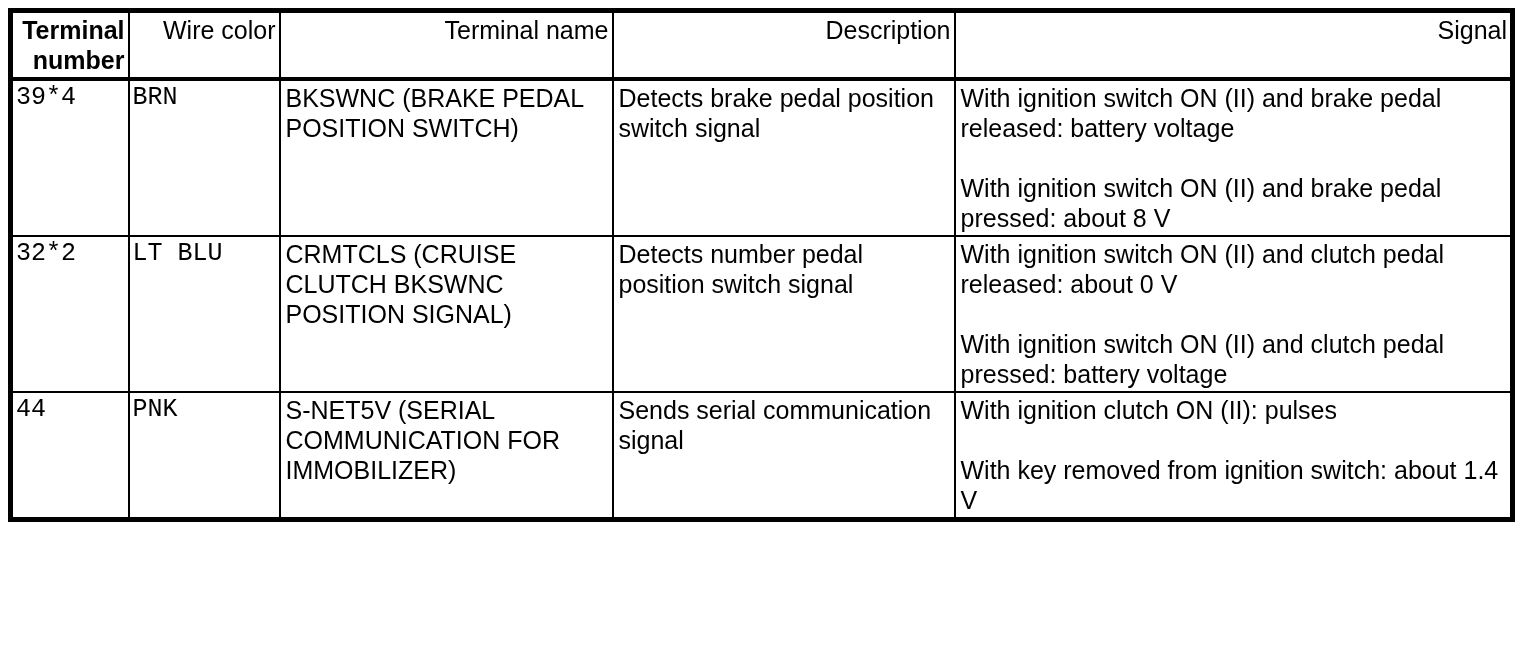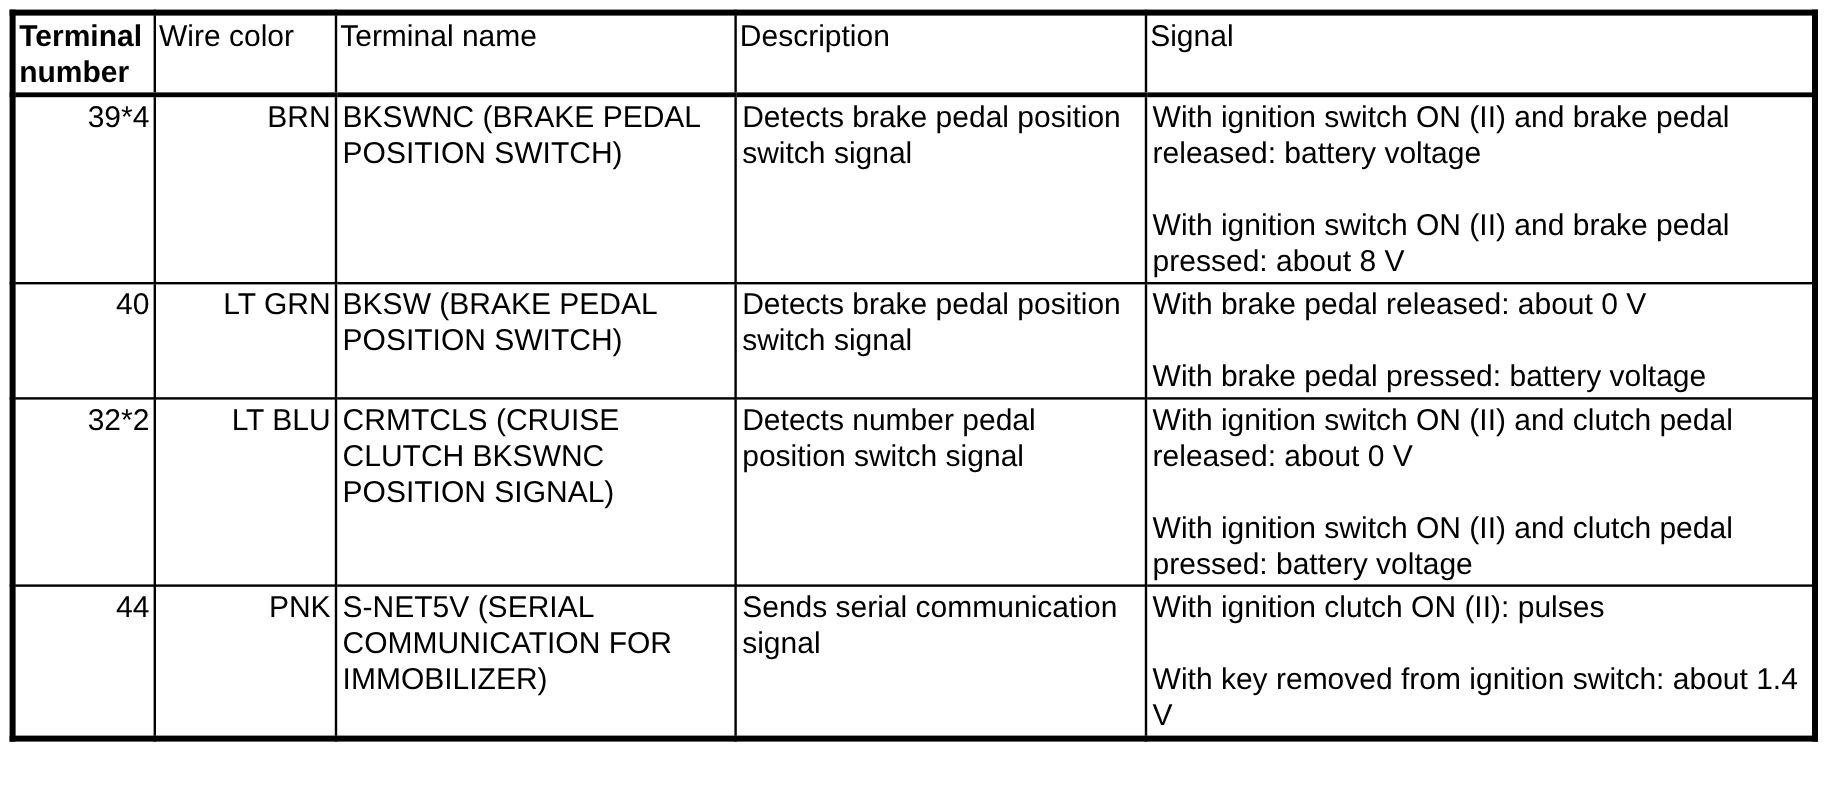--- a/index.html
+++ b/index.html
@@ -33,27 +33,28 @@
     vertical-align: top;
     font-size: 25px;
     line-height: 30px;
     padding: 2px 4px 2px 5px;
     overflow: hidden;
     word-wrap: normal;
   }
   thead th {
     border-bottom: 4px solid #000000;
     font-weight: normal;
-    text-align: left;
+    text-align: right;
     padding: 2px 3px;
   }
   thead th.bold { font-weight: bold; }
   td.center {
-    text-align: right;
+    text-align: left;
     padding: 2px 3px;
+    font-family: Liberation Mono, monospace;
   }
   .parabreak { height: 30px; }
 </style>
 </head>
 <body>
 
 <div class="page">
   <table class="terminal-table">
     <colgroup>
       <col class="c1">
@@ -77,31 +78,20 @@
           <td class="center">BRN</td>
           <td>BKSWNC (BRAKE PEDAL POSITION SWITCH)</td>
           <td>Detects brake pedal position switch signal</td>
           <td>
             <div>With ignition switch ON (II) and brake pedal released: battery voltage</div>
             <div class="parabreak"></div>
             <div>With ignition switch ON (II) and brake pedal pressed: about 8 V</div>
           </td>
         </tr>
         <tr>
-          <td class="center">40</td>
-          <td class="center">LT GRN</td>
-          <td>BKSW (BRAKE PEDAL POSITION SWITCH)</td>
-          <td>Detects brake pedal position switch signal</td>
-          <td>
-            <div>With brake pedal released: about 0 V</div>
-            <div class="parabreak"></div>
-            <div>With brake pedal pressed: battery voltage</div>
-          </td>
-        </tr>
-        <tr>
           <td class="center">32*2</td>
           <td class="center">LT BLU</td>
           <td>CRMTCLS (CRUISE CLUTCH BKSWNC POSITION SIGNAL)</td>
           <td>Detects number pedal position switch signal</td>
           <td>
             <div>With ignition switch ON (II) and clutch pedal released: about 0 V</div>
             <div class="parabreak"></div>
             <div>With ignition switch ON (II) and clutch pedal pressed: battery voltage</div>
           </td>
         </tr>

